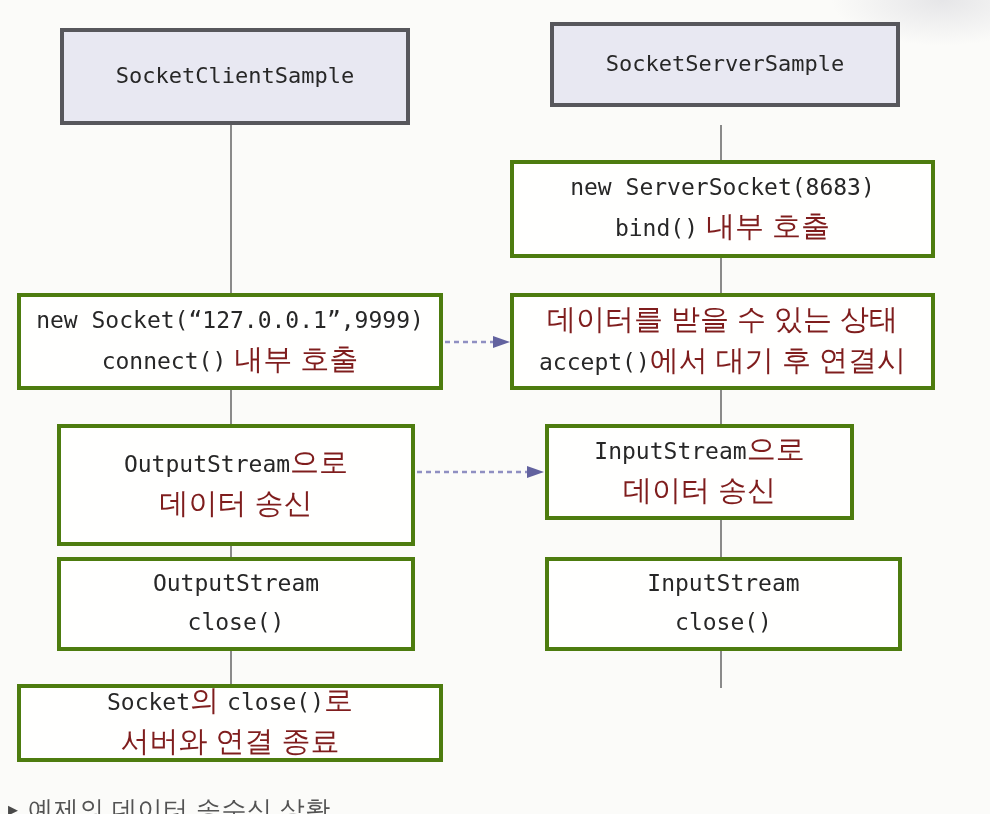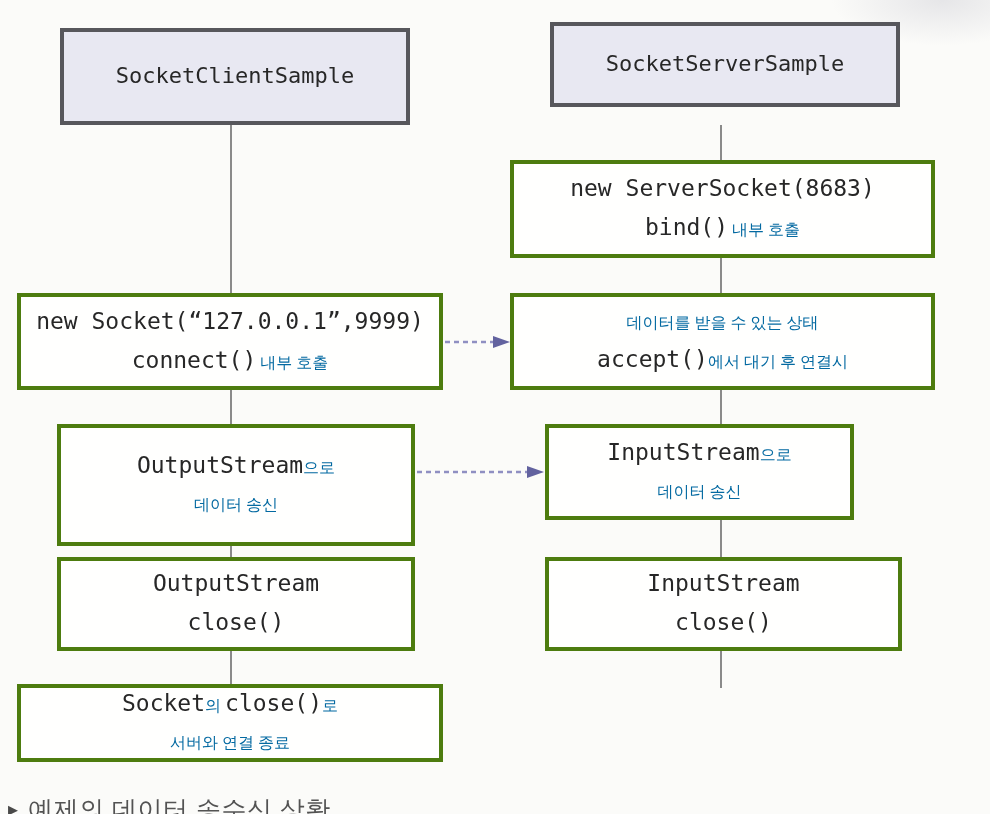--- a/index.html
+++ b/index.html
@@ -28,23 +28,23 @@
   .header-box {
     background:#e8e8f2;
     border-color:#57575c;
   }
   .code {
     font-family:"DejaVu Sans Mono", monospace;
     color:#272727;
     font-size:23px;
   }
   .kr {
-    font-family:Liberation Serif, serif;
-    color:#0369a1;
-    font-size:16px;
+    font-family:Liberation Sans, sans-serif;
+    color:#7f1d1d;
+    font-size:29px;
   }
   .header-box .code { font-size:22px; }
   .vline {
     position:absolute; width:2px; background:#8a8a8a;
   }
   .arrow-svg { position:absolute; }
   .caption {
     position:absolute; left:8px; top:793px;
     display:flex; align-items:flex-start;
   }

